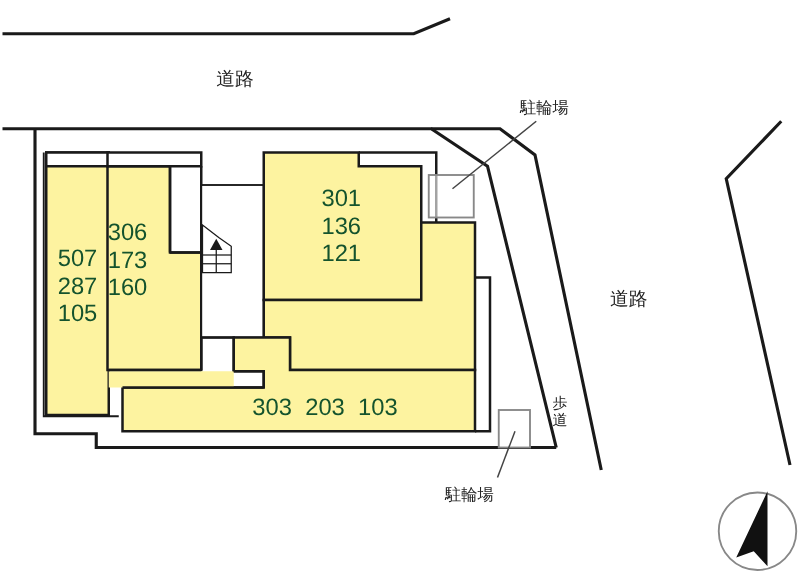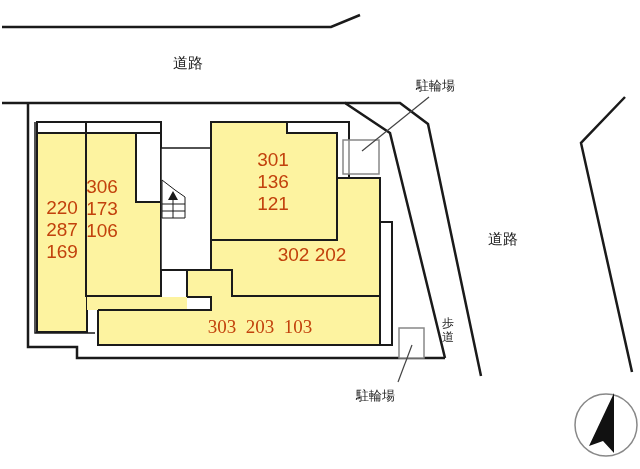--- a/index.html
+++ b/index.html
@@ -1,21 +1,21 @@
 <!DOCTYPE html>
 <html><head>
   <meta charset="utf-8">
   <style>
     html, body { margin: 0; padding: 0; background: #ffffff; }
     body { width: 640px; height: 469px; position: relative; overflow: hidden; font-family: "DejaVu Sans", sans-serif; }
     #plan { position: absolute; left: 0; top: 0; }
-    .lbl { position: absolute; color: #222; font-family: Liberation Serif, serif; white-space: nowrap; }
+    .lbl { position: absolute; color: #222; font-family: Liberation Mono, monospace; white-space: nowrap; }
     .road-label { font-size: 15px; }
     .small-label { font-size: 13px; }
-    .unit-label { position: absolute; color: #c2410c; font-family: "Liberation Sans", sans-serif; font-size: 19px; line-height: 22px; text-align: center; white-space: nowrap; }
+    .unit-label { position: absolute; color: #14532d; font-family: "Liberation Sans", sans-serif; font-size: 19px; line-height: 22px; text-align: center; white-space: nowrap; }
     .sidewalk-label { font-size: 12px; line-height: 14px; width: 14px; text-align: center; }
   </style>
 </head>
 <body>
 
 <svg id="plan" width="640" height="469" viewBox="0 0 640 469" xmlns="http://www.w3.org/2000/svg">
 
   <polyline points="2,27 331,27 360,15" fill="none" stroke="#1a1a1a" stroke-width="2.5"></polyline>
 
   <polyline points="28,103 28,347 77,347 77,358 445,358" fill="none" stroke="#1a1a1a" stroke-width="2.5"></polyline>
@@ -93,32 +93,31 @@
 <div class="lbl road-label" style="left:173px; top:54px;">道路</div>
 <div class="lbl road-label" style="left:488px; top:230px;">道路</div>
 <div class="lbl small-label" style="left:416px; top:77px;">駐輪場</div>
 <div class="lbl small-label" style="left:356px; top:387px;">駐輪場</div>
 <div class="lbl sidewalk-label" style="left:441px; top:316px;">
   <div>歩</div>
   <div>道</div>
 </div>
 
 <div class="unit-label" style="left:40px; top:197px; width:44px;">
-  <div>220</div>
+  <div>507</div>
   <div>287</div>
-  <div>169</div>
+  <div>105</div>
 </div>
 <div class="unit-label" style="left:80px; top:176px; width:44px;">
   <div>306</div>
   <div>173</div>
-  <div>106</div>
+  <div>160</div>
 </div>
 <div class="unit-label" style="left:251px; top:149px; width:44px;">
   <div>301</div>
   <div>136</div>
   <div>121</div>
 </div>
 <div class="unit-label" style="left:262px; top:244px; width:100px;">
-  <div>302  202</div>
 </div>
 <div class="unit-label" style="left:180px; top:316px; width:160px;">
-  <div style="white-space:pre;font-family:Liberation Serif, serif;">303  203  103</div>
+  <div style="white-space:pre;">303  203  103</div>
 </div>
 
 </body></html>

